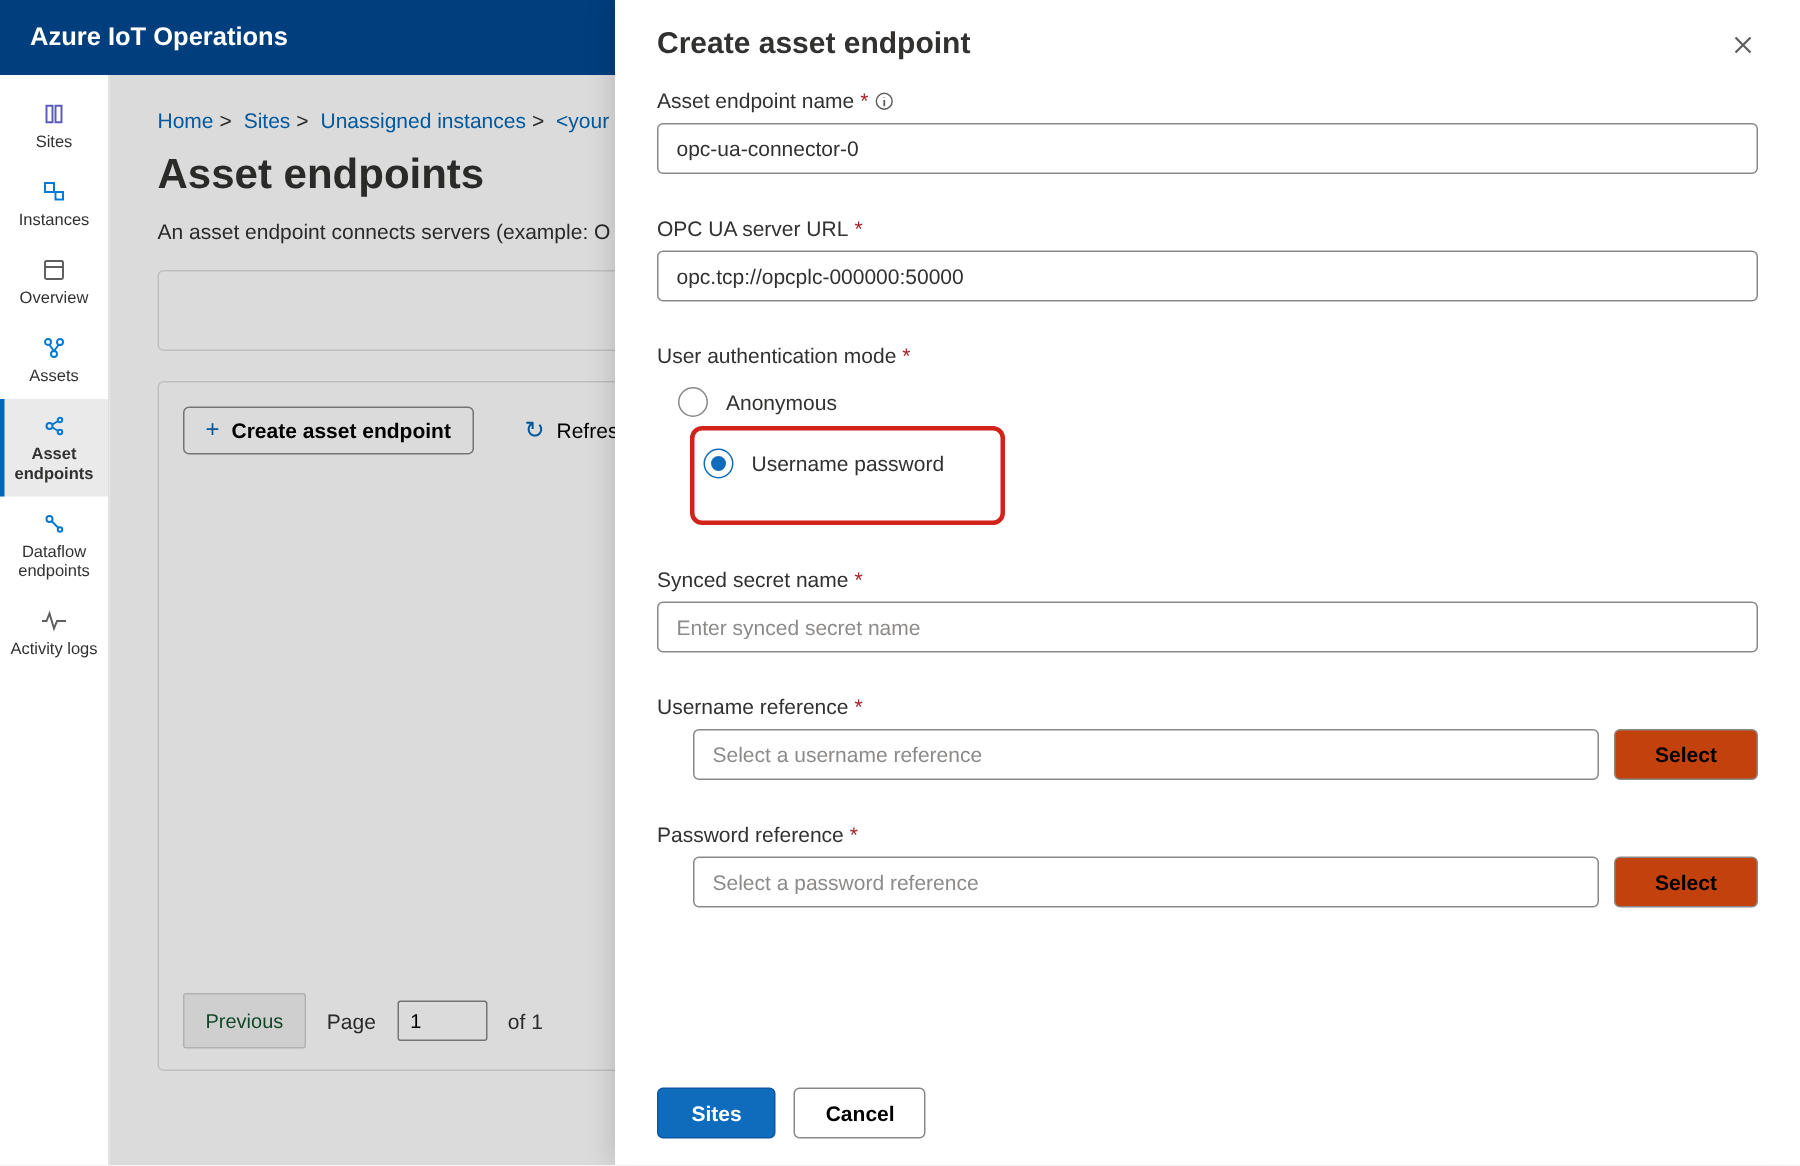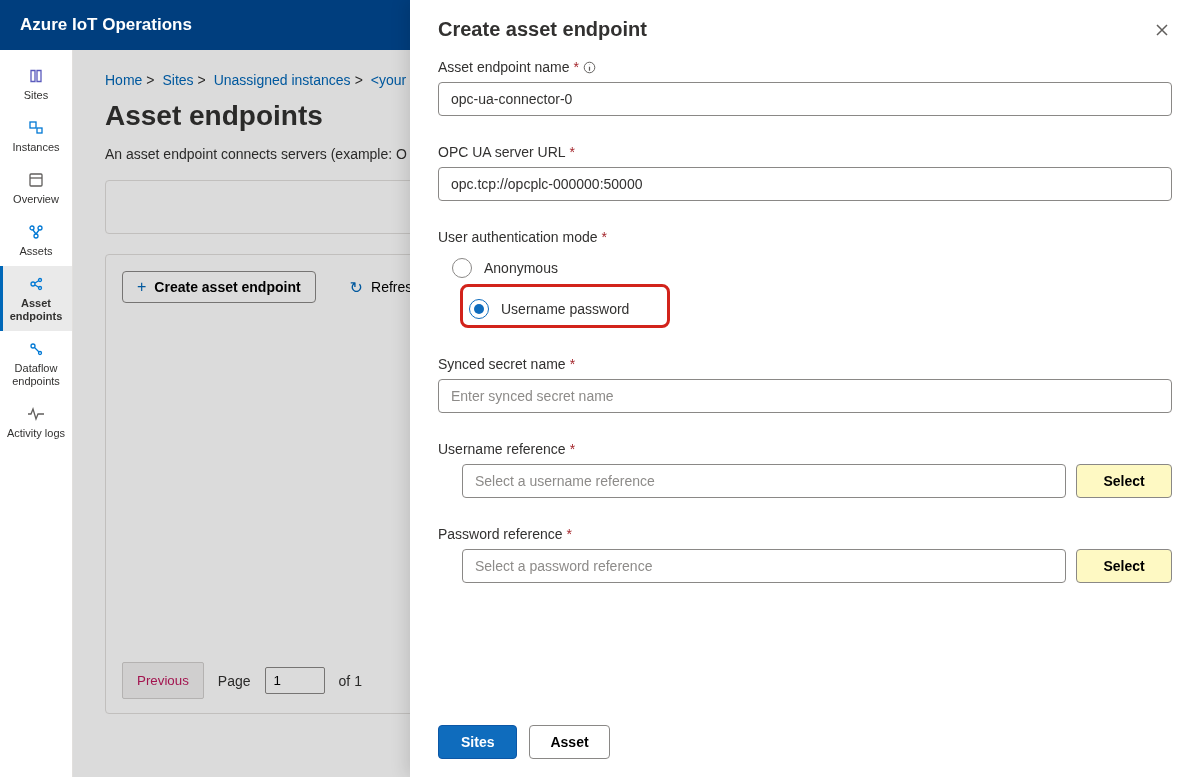--- a/index.html
+++ b/index.html
@@ -170,21 +170,21 @@
     padding: 14px 16px;
     border-top: 0px solid var(--border-card);
     display: flex;
     align-items: center;
     gap: 14px;
     font-size: 14px;
   }
   .btn-ghost {
     border: 1px solid var(--border-light);
     background: #f3f2f1;
-    color: #be185d;
+    color: #14532d;
     padding: 10px 14px;
     border-radius: 2px;
     cursor: default;
   }
   .page-num {
     width: 60px;
     padding: 5px 8px;
     border: 1px solid var(--border);
     border-radius: 2px;
   }
@@ -276,35 +276,35 @@
   .radio.checked::after {
     content: "";
     width: 10px; height: 10px;
     background: var(--primary-btn);
     border-radius: 50%;
   }
 
   .highlight-box {
     border: 3px solid #d2231b;
     border-radius: 8px;
-    padding: 6px 6px 0 0;
+    padding: 6px 6px 22px 0;
     display: inline-block;
     margin-left: 8px;
   }
   .highlight-box .radio-row { padding: 6px 32px 6px 6px; }
 
   .row-2 {
     display: flex;
     gap: 10px;
     padding-left: 24px;
   }
   .row-2 .txt { flex: 1; }
   .btn-select {
     border: 1px solid var(--border);
-    background: #fef9c3;
+    background: #c2410c;
     border-radius: 4px;
     padding: 8px 22px;
     font-size: 14px;
     font-weight: 600;
     cursor: pointer;
     min-width: 96px;
   }
 
   
   .panel-footer {
@@ -531,17 +531,17 @@
         </div>
         <div class="row-2">
           <input class="txt" type="text" placeholder="Select a password reference" style="">
           <button class="btn-select">Select</button>
         </div>
       </div>
     </div>
 
     <div class="panel-footer">
       <button class="btn-primary">Sites</button>
-      <button class="btn-secondary">Asset</button>
+      <button class="btn-secondary">Cancel</button>
     </div>
   </aside>
 
 </div>
 
 </body></html>

